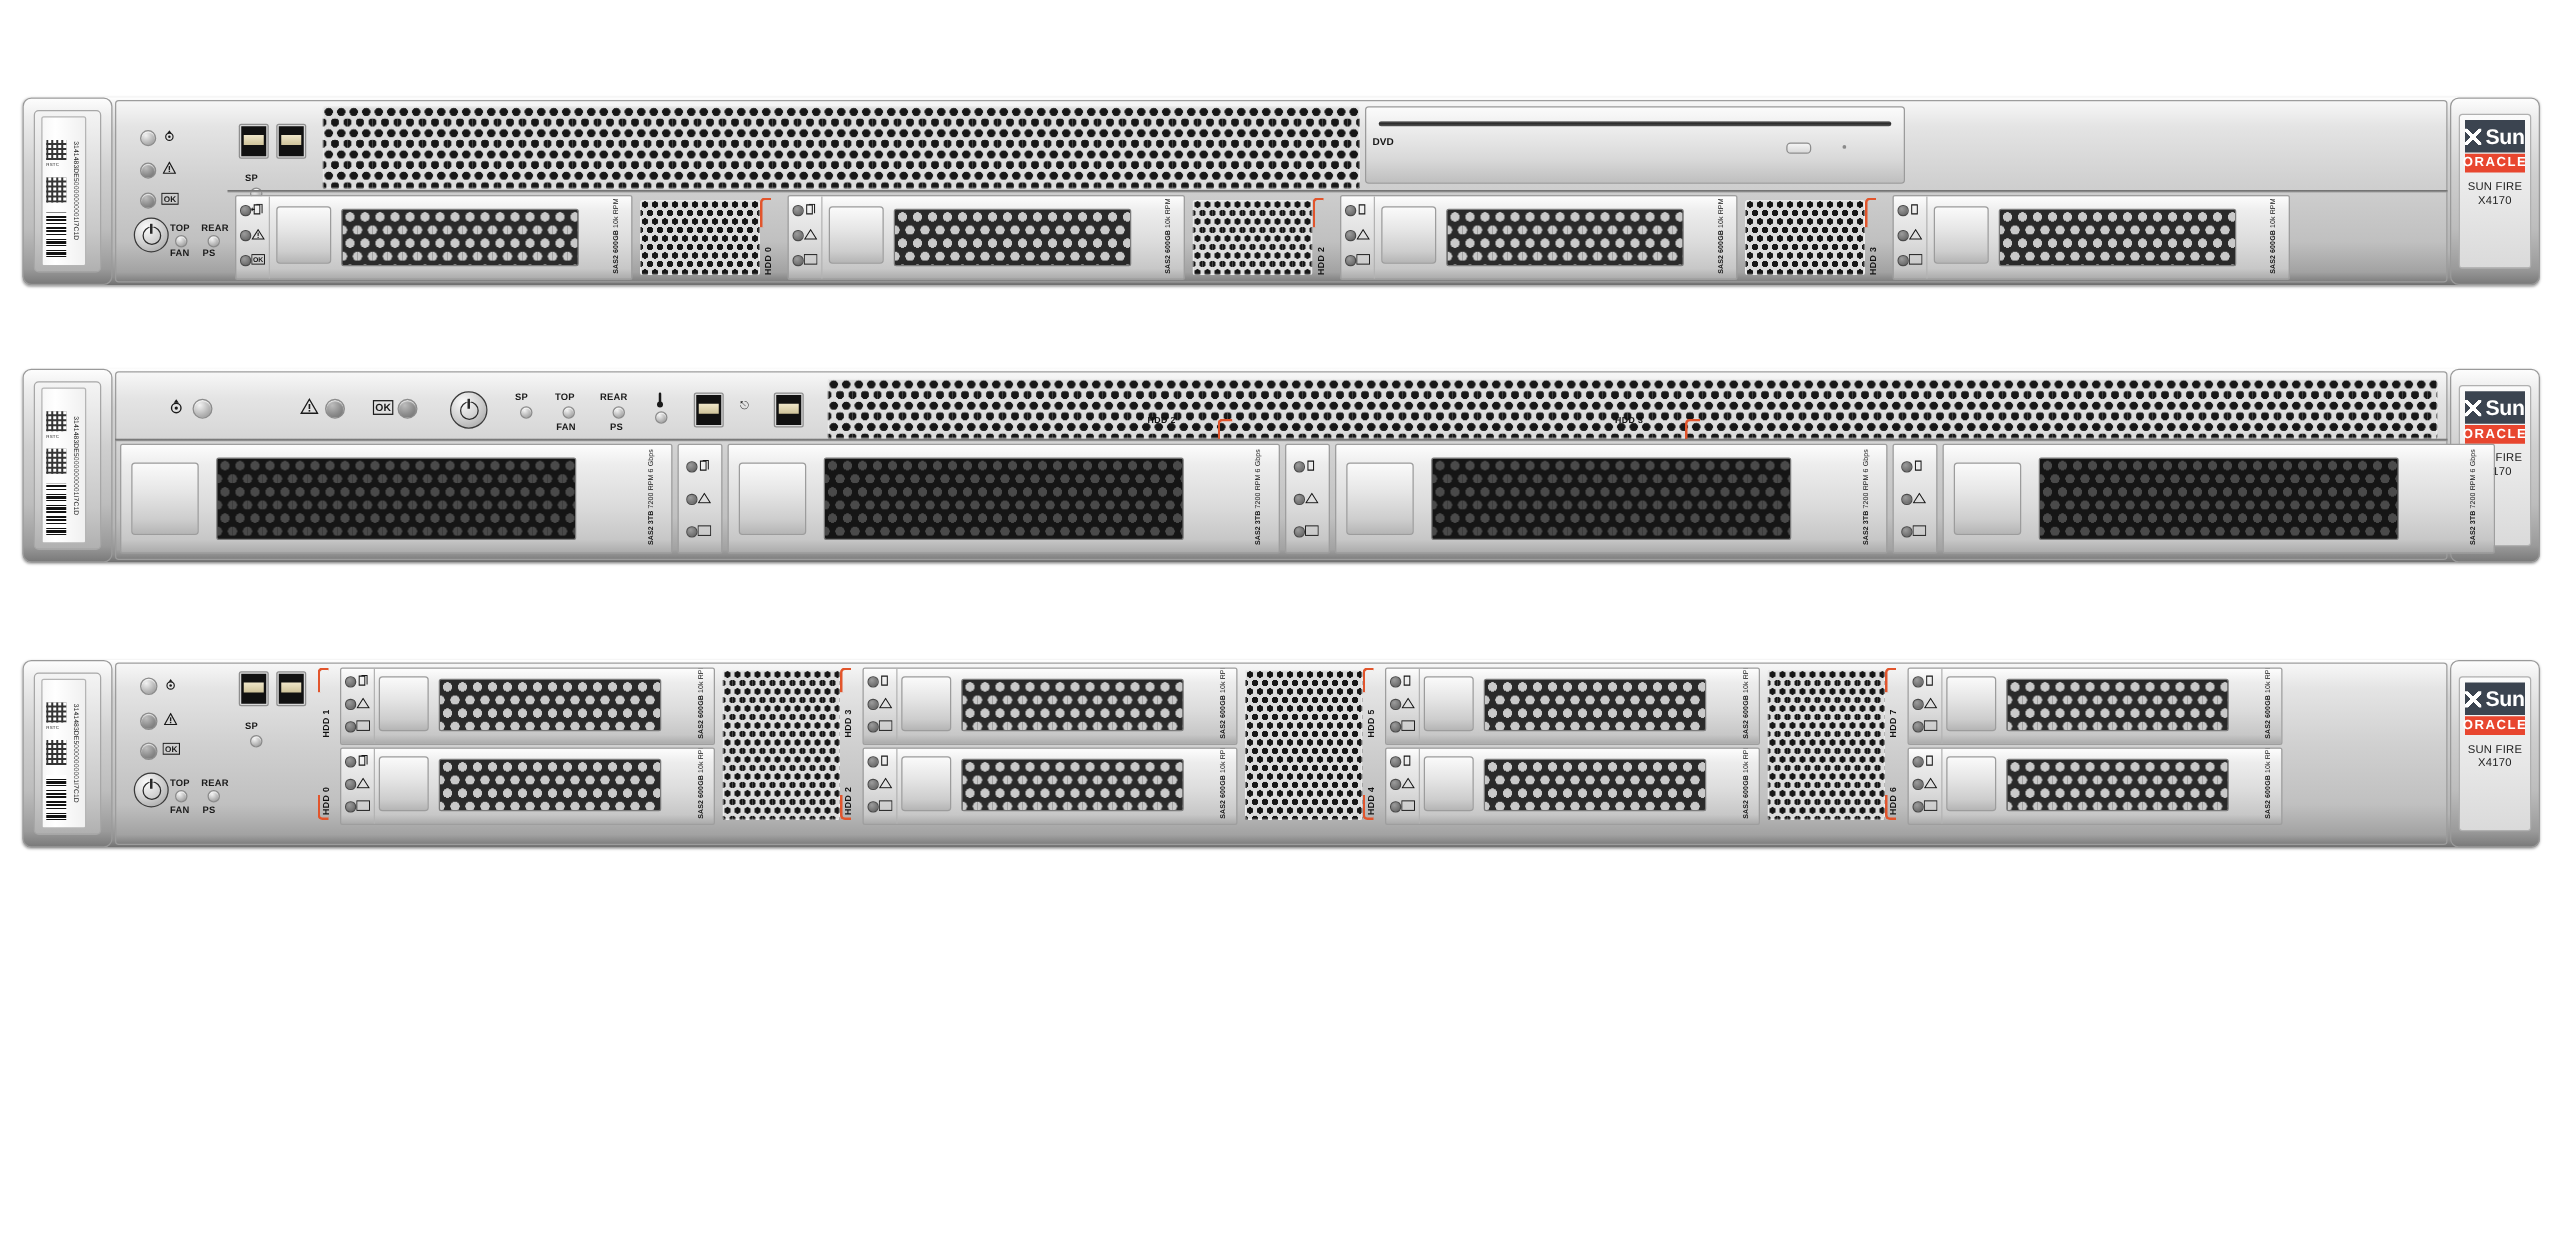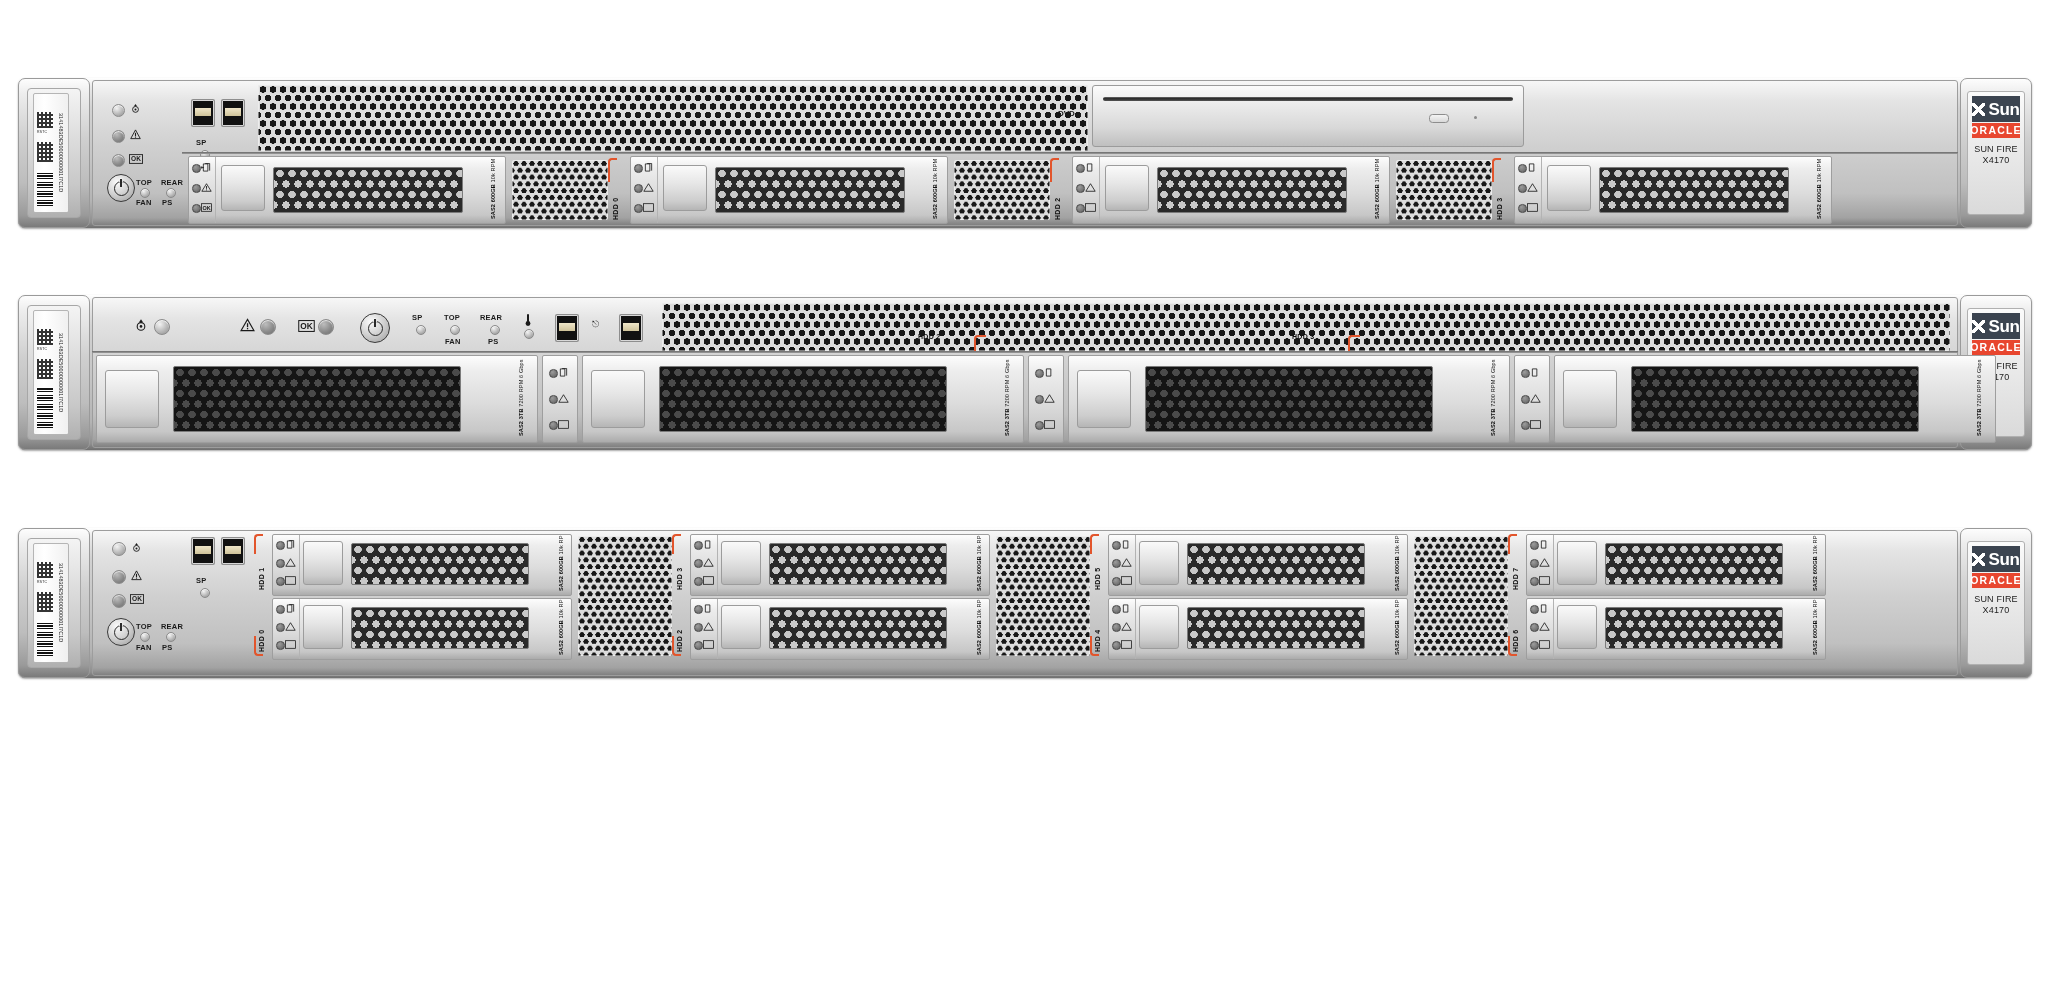--- a/index.html
+++ b/index.html
@@ -343,21 +343,21 @@
       <span class="lbl" style="left:104px;top:60px;">SP</span>
       <div class="led small" style="left:108px;top:72px;"></div>
 
       <div class="vent" style="left:166px;top:7px;width:830px;height:66px;"></div>
 
       <div class="dvd" style="left:1000px;top:7px;width:432px;height:62px;">
         <div class="dvd-slot"></div>
         <div class="dvd-eject" style="right:74px;top:28px;"></div>
         <div class="dvd-dot" style="right:46px;top:30px;"></div>
       </div>
-      <span class="dvd-txt" style="left:966px;top:31px;">DVD</span>
+      <span class="dvd-txt" style="left:1006px;top:31px;">DVD</span>
 
       <div class="sep" style="left:90px;top:74px;right:0;height:2px;"></div>
 
       <div class="bay" style="left:96px;top:78px;width:318px;height:68px;">
         <div class="bay-latchcol">
           <div class="bay-leds">
             <div class="bay-led" style="top:4px;"></div>
             <span class="bay-ic" style="top:3px;">
               <svg width="11" height="9" viewBox="0 0 12 10">
                   <path d="M2.5 1 h5 v8 h-5 z" fill="none" stroke="#171717" stroke-width=".9"></path>

